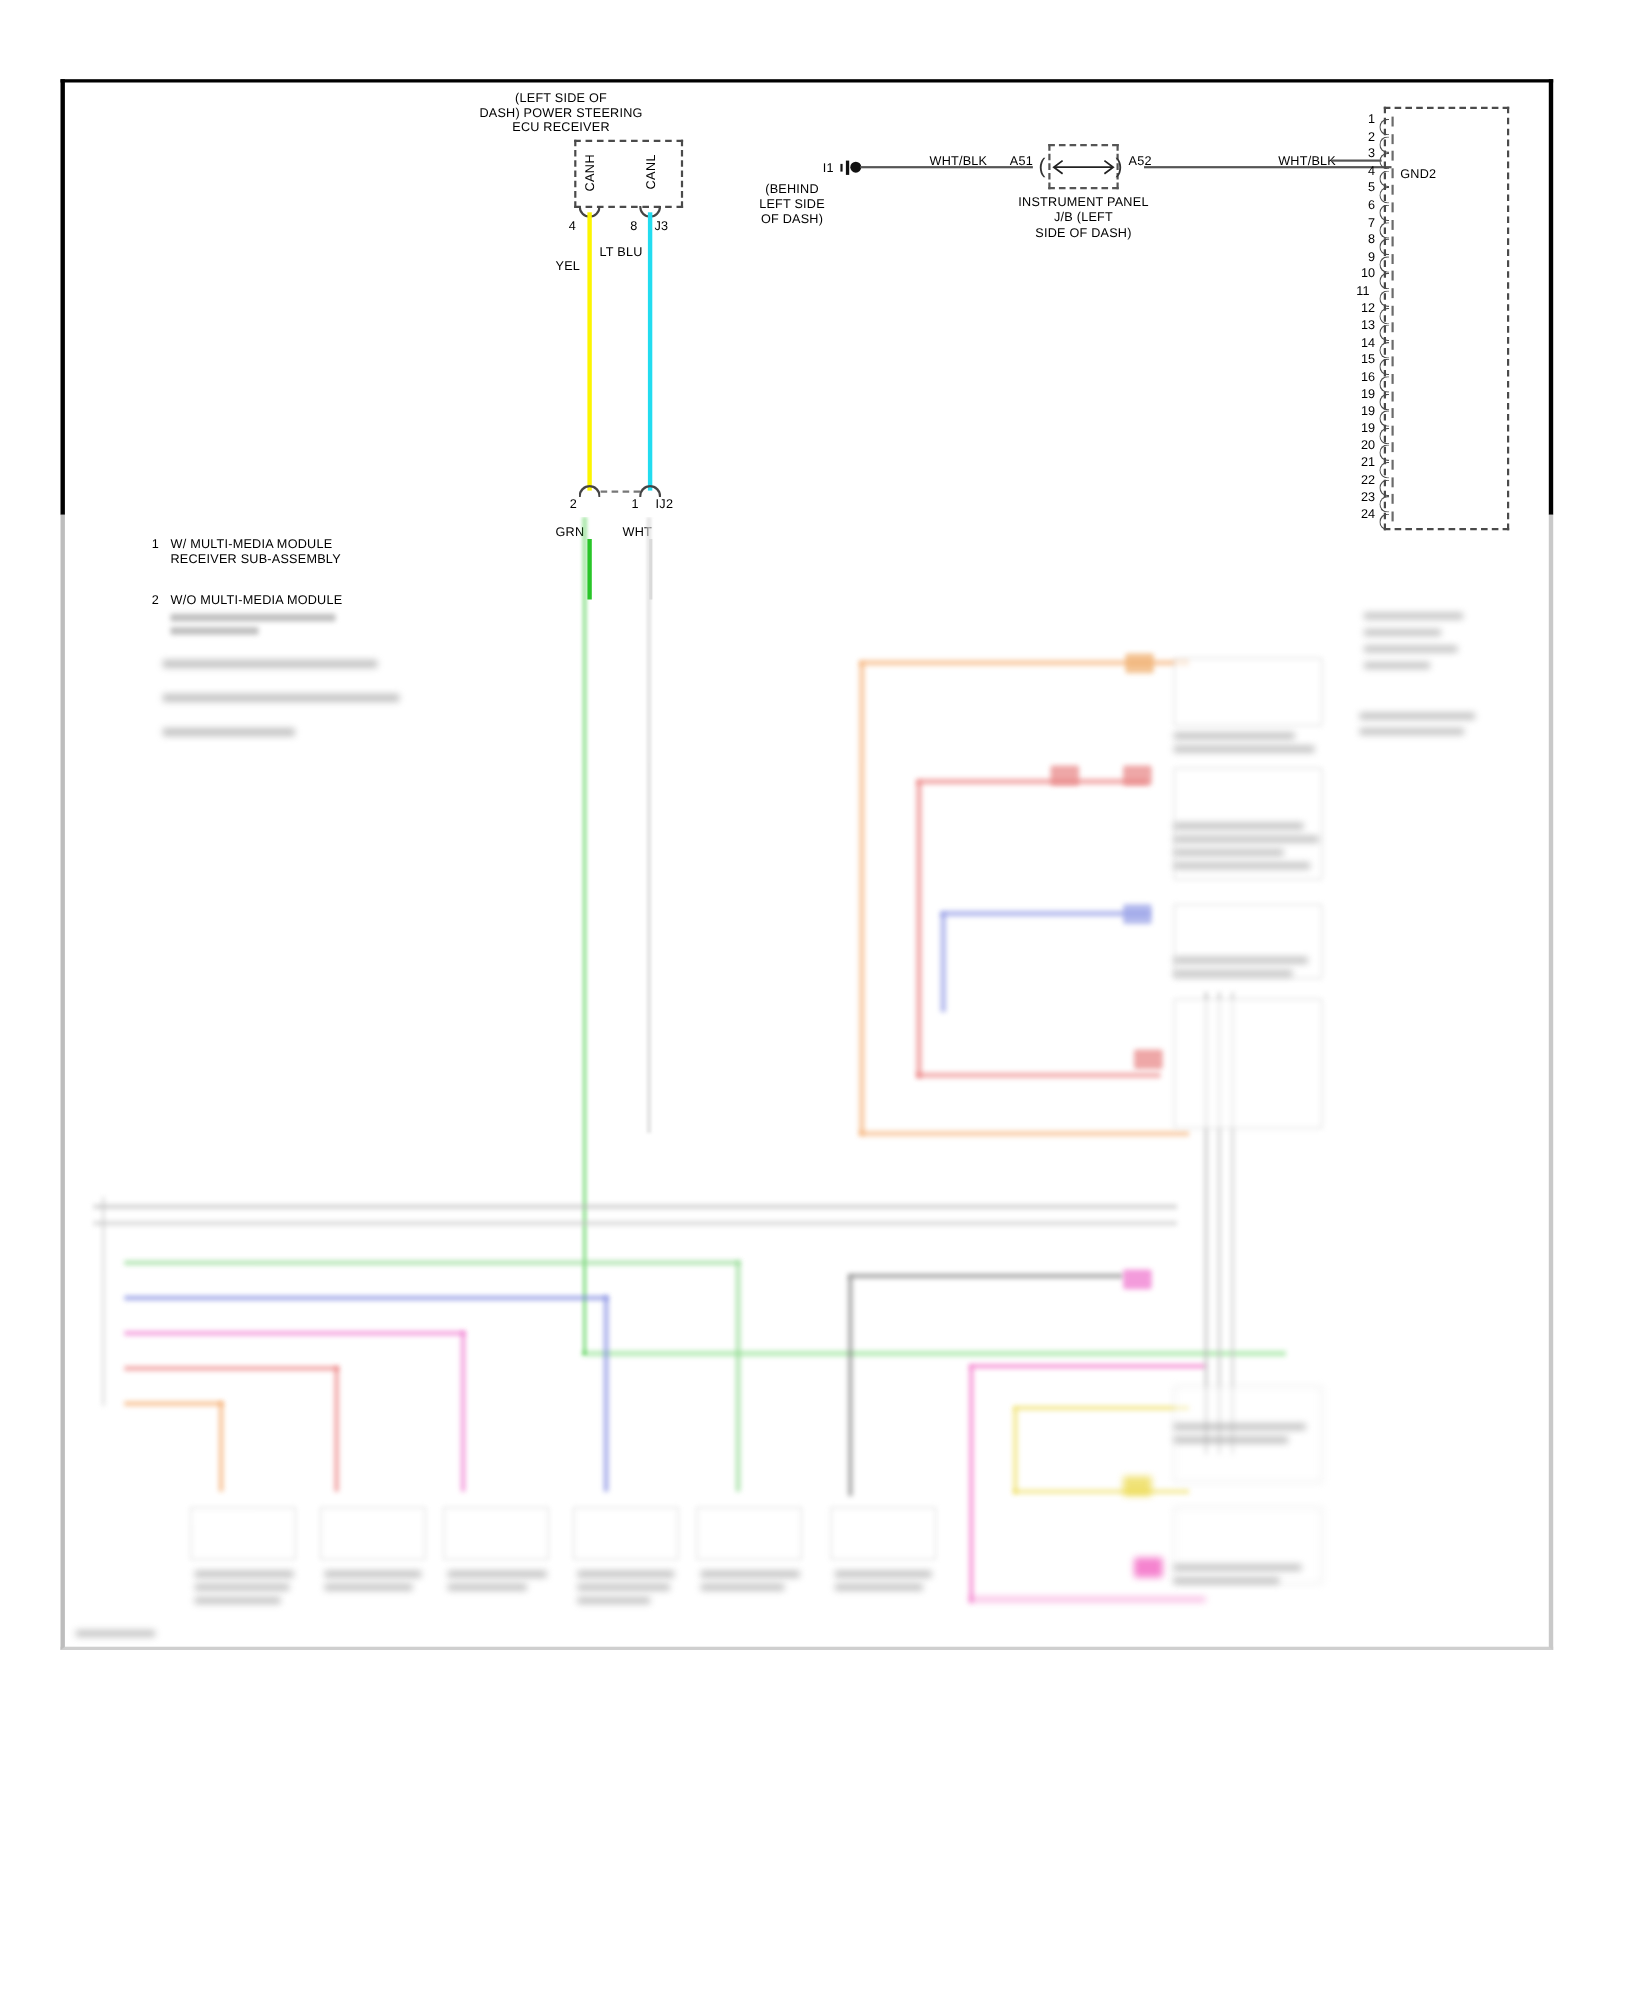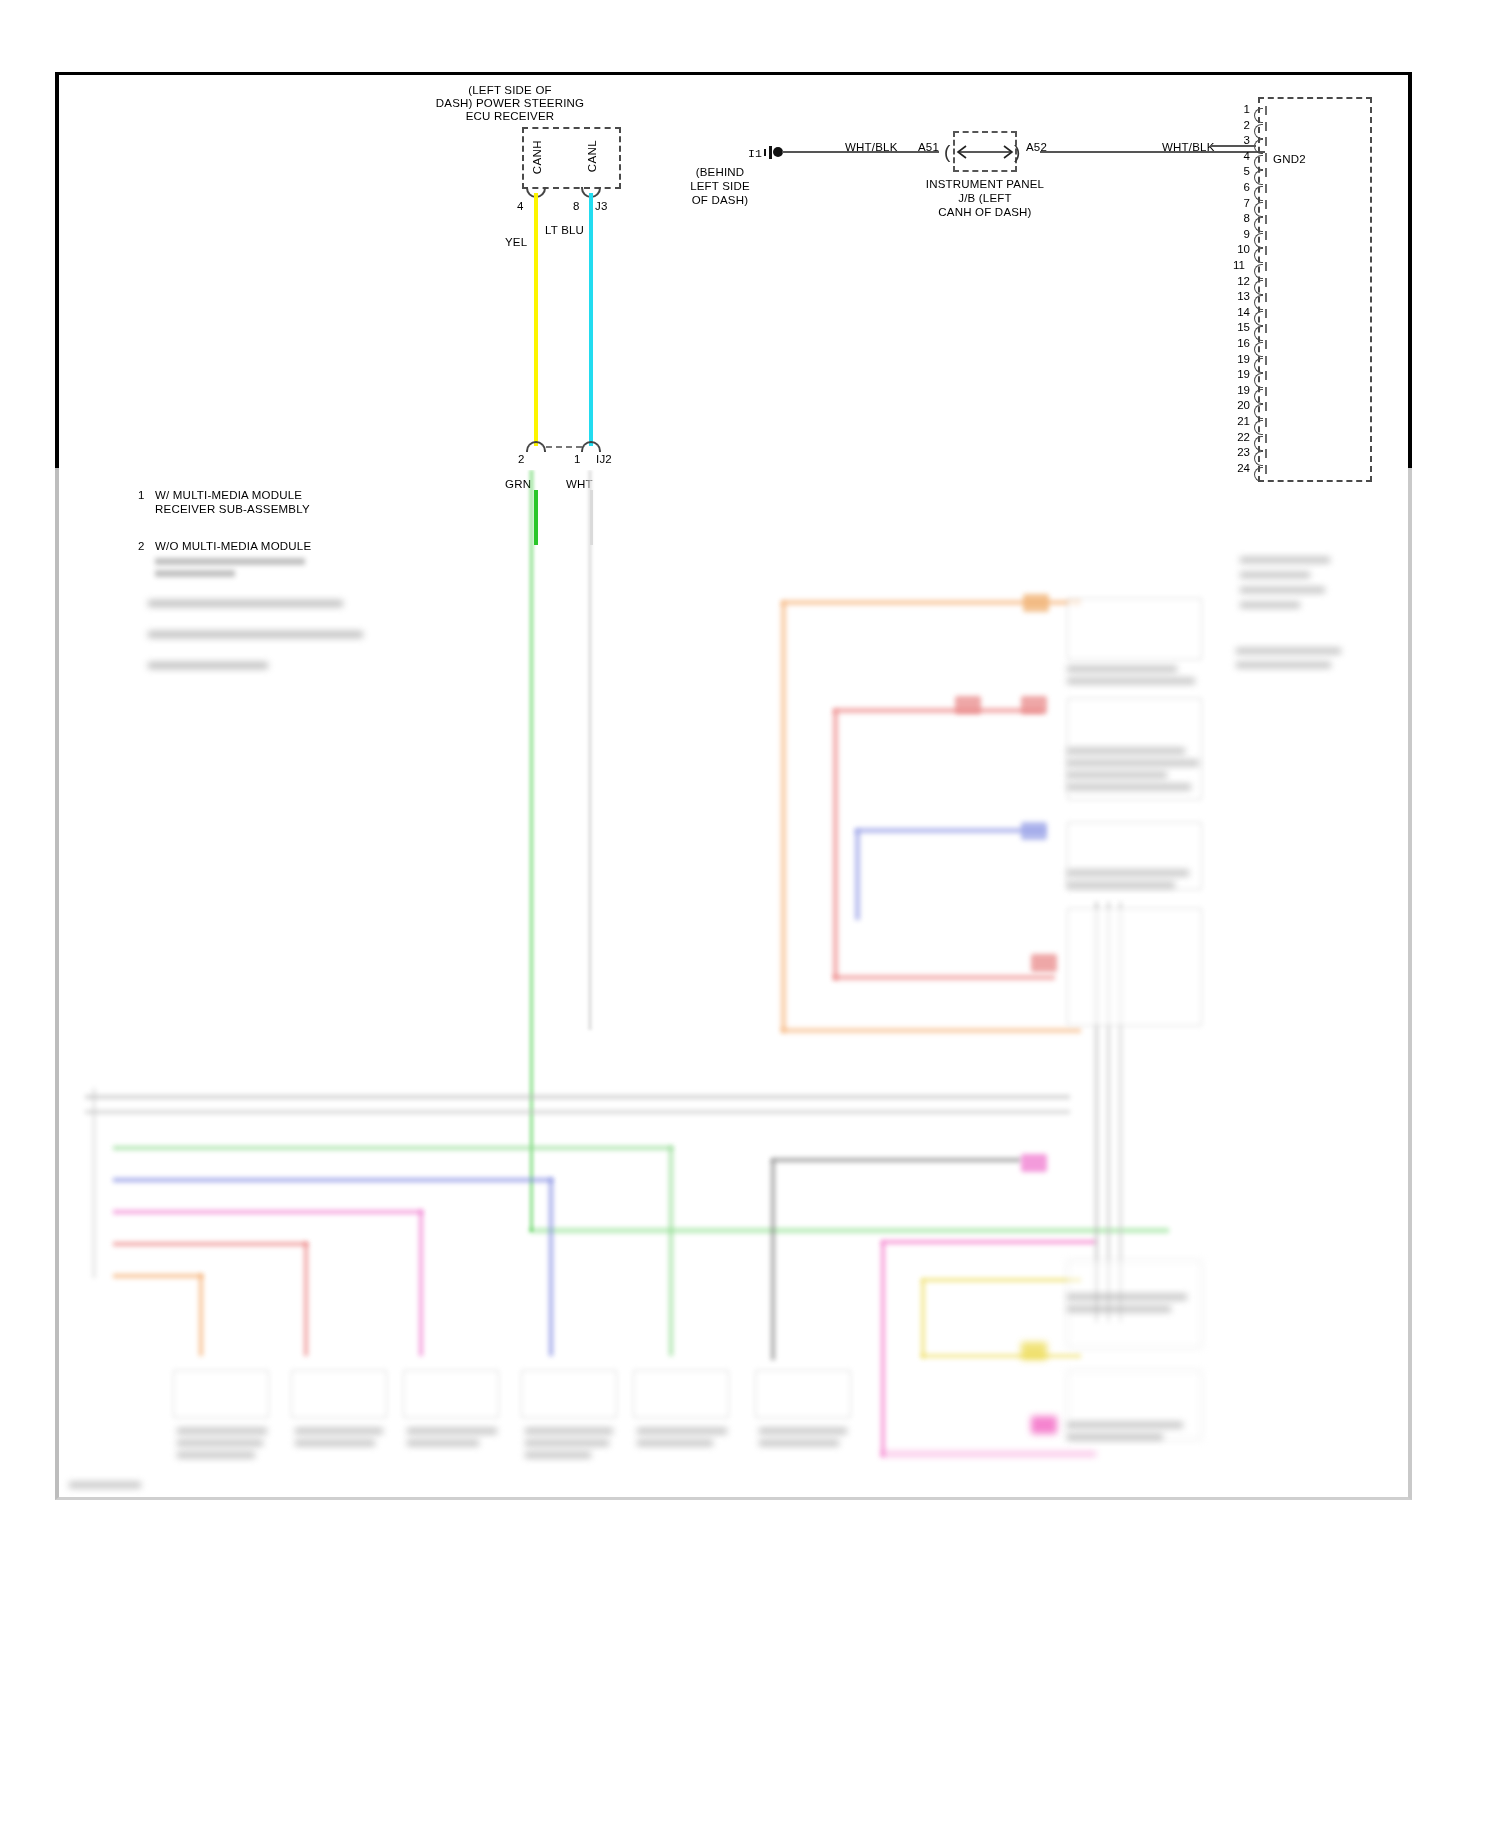--- a/index.html
+++ b/index.html
@@ -98,21 +98,21 @@
   <div class="t" style="left:518px;top:453px;">2</div>
   <div class="t" style="left:574px;top:453px;">1</div>
   <div class="t" style="left:596px;top:453px;">IJ2</div>
 
   <div class="t" style="left:505px;top:478px;">GRN</div>
   <div class="t" style="left:566px;top:478px;">WHT</div>
 
   <div class="w wv grn" style="left:534px;top:490px;height:55px;"></div>
   <div class="w" style="left:590px;top:490px;width:3px;height:55px;background:#d8d8d8;"></div>
 
-  <div class="t" style="left:748px;top:147px;font-family:Liberation Mono, monospace;">I1</div>
+  <div class="t" style="left:748px;top:147px;">I1</div>
   <div class="gp-tick" style="left:764px;top:149px;"></div>
   <div class="gp-bar" style="left:769px;top:146px;"></div>
   <div class="gp-dot" style="left:773px;top:147px;"></div>
 
   <div class="t c" style="left:660px;top:166px;width:120px;">(BEHIND</div>
   <div class="t c" style="left:660px;top:180px;width:120px;">LEFT SIDE</div>
   <div class="t c" style="left:660px;top:194px;width:120px;">OF DASH)</div>
 
   <div class="w wh" style="left:782px;top:151px;width:157px;background:#555;"></div>
 
@@ -127,21 +127,21 @@
     <line x1="6" y1="11" x2="58" y2="11" stroke="#222" stroke-width="1.6"></line>
     <polyline points="13,5 5,11 13,17" fill="none" stroke="#222" stroke-width="1.6"></polyline>
     <polyline points="51,5 59,11 51,17" fill="none" stroke="#222" stroke-width="1.6"></polyline>
   </svg>
 
   <div class="paren" style="left:1014px;top:142px;">)</div>
   <div class="t" style="left:1026px;top:141px;">A52</div>
 
   <div class="t c" style="left:900px;top:178px;width:170px;">INSTRUMENT PANEL</div>
   <div class="t c" style="left:900px;top:192px;width:170px;">J/B (LEFT</div>
-  <div class="t c" style="left:900px;top:206px;width:170px;">CANH OF DASH)</div>
+  <div class="t c" style="left:900px;top:206px;width:170px;">SIDE OF DASH)</div>
 
   <div class="w wh" style="left:1040px;top:151px;width:225px;background:#555;"></div>
 
   <div class="t" style="left:1162px;top:141px;">WHT/BLK</div>
 
   <div class="dashbox" style="left:1258px;top:97px;width:114px;height:385px;"></div>
 
   <div id="pin-column">
       <div class="pin-num" style="left: 1228px; top: 103px;">1</div>
       <div class="pin-cup" style="left: 1254px; top: 108px;"></div>

